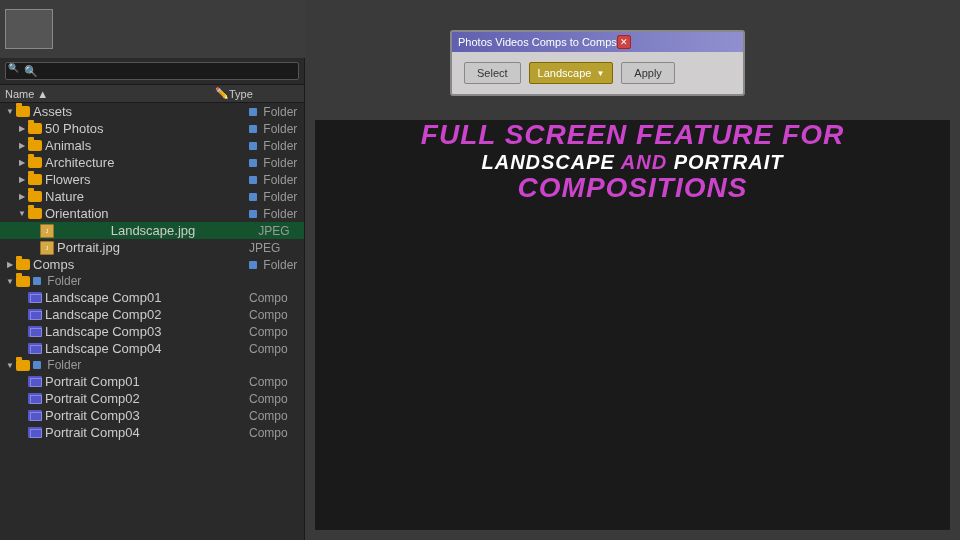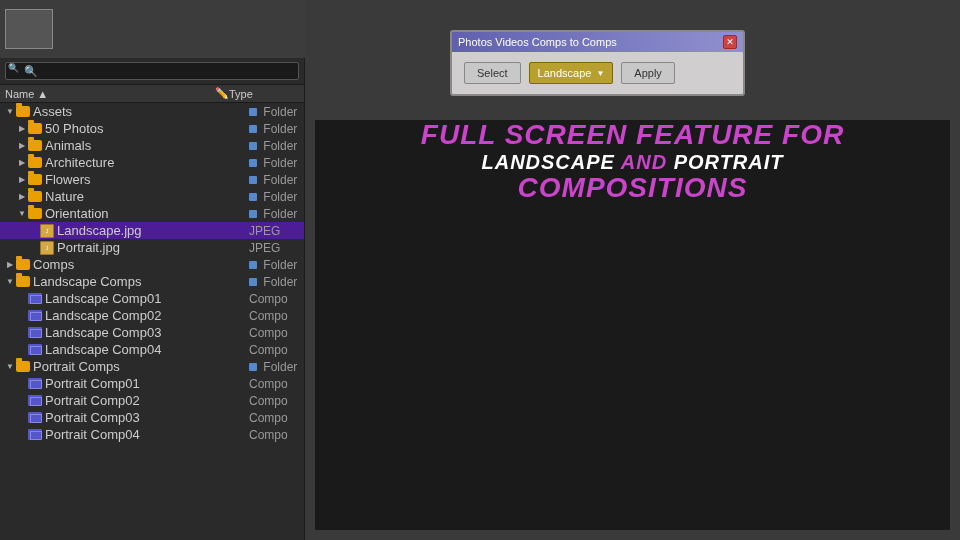--- a/index.html
+++ b/index.html
@@ -102,21 +102,22 @@
 
     .tree-item {
       display: flex;
       align-items: center;
       padding: 1px 0;
       cursor: pointer;
       user-select: none;
     }
 
     .tree-item.selected {
-      background: #4c1d95;
+      background: #14532d;
+      text-align: center;
     }
 
     .tree-item .indent { display: inline-block; }
     .tree-item .arrow {
       width: 12px;
       font-size: 8px;
       color: #aaa;
       text-align: center;
     }
 
@@ -222,21 +223,20 @@
       z-index: 100;
     }
 
     #dialog-titlebar {
       background: linear-gradient(to right, #6060b0, #9090d0);
       color: white;
       font-size: 11px;
       padding: 3px 6px;
       display: flex;
       align-items: center;
-      justify-content: space-between;
     }
 
     #dialog-close {
       width: 14px;
       height: 14px;
       background: #cc4444;
       border: 1px solid #aa2222;
       border-radius: 2px;
       display: flex;
       align-items: center;
@@ -459,21 +459,20 @@
       <span class="item-type-col">
         <div class="type-bullet" style="display:inline-block"></div>
         Folder
       </span>
     </div>
 
     <div class="tree-item">
       <span class="indent" style="width:4px"></span>
       <span class="arrow">▼</span>
       <div class="folder-icon"></div>
-      <span class="item-name">Landscape Comps</span>
       <span class="item-type-col">
         <div class="type-bullet" style="display:inline-block"></div>
         Folder
       </span>
     </div>
 
     <div class="tree-item">
       <span class="indent" style="width:16px"></span>
       <span class="arrow"></span>
       <div class="comp-icon"></div>
@@ -502,21 +501,20 @@
       <span class="arrow"></span>
       <div class="comp-icon"></div>
       <span class="item-name">Landscape Comp04</span>
       <span class="item-type-col">Compo</span>
     </div>
 
     <div class="tree-item">
       <span class="indent" style="width:4px"></span>
       <span class="arrow">▼</span>
       <div class="folder-icon"></div>
-      <span class="item-name">Portrait Comps</span>
       <span class="item-type-col">
         <div class="type-bullet" style="display:inline-block"></div>
         Folder
       </span>
     </div>
 
     <div class="tree-item">
       <span class="indent" style="width:16px"></span>
       <span class="arrow"></span>
       <div class="comp-icon"></div>

